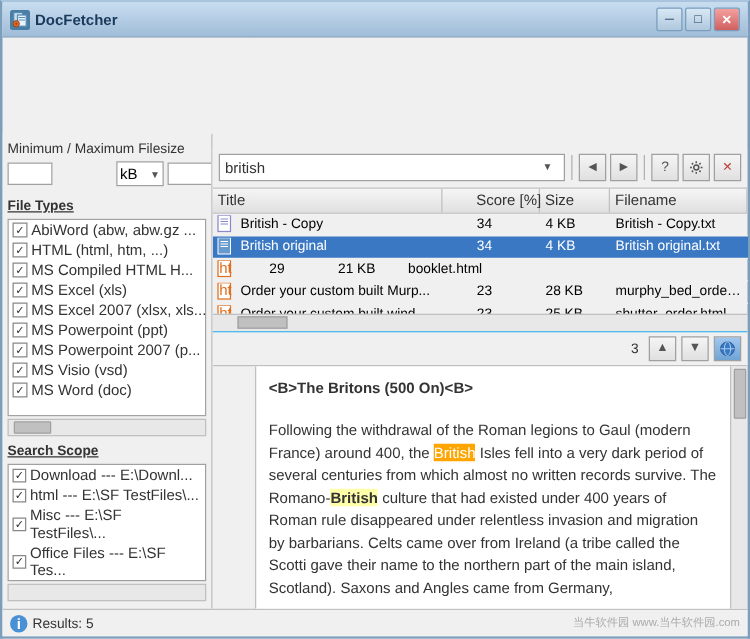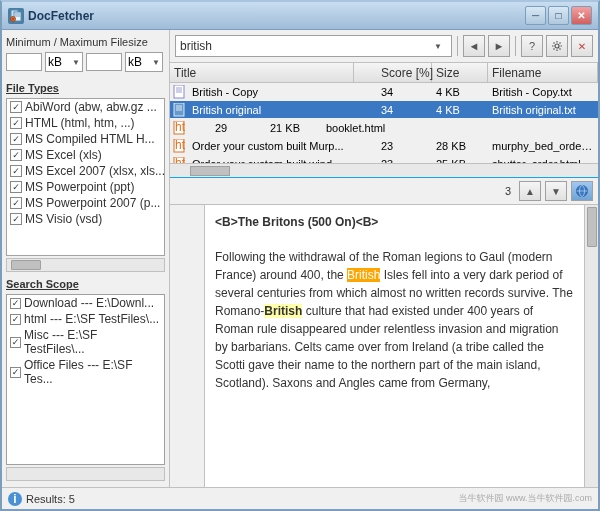--- a/index.html
+++ b/index.html
@@ -29,40 +29,41 @@
       width: 21px; height: 19px; 
       border: 1px solid #7b9ebd;
       background: linear-gradient(to bottom, #d8e8f4, #b0c8de);
       cursor: pointer; display: flex; align-items: center; justify-content: center;
       font-size: 10px; color: #1a3a5c; font-weight: bold;
       border-radius: 2px;
     }
     .title-btn.close { background: linear-gradient(to bottom, #f4a0a0, #d06060); color: white; }
     
     
-    .main-content { display: flex; flex: 1; overflow: hidden; }
+    .main-content { display: flex; flex: 1; overflow: hidden; align-items: flex-end; }
     
     
     .left-panel { 
       width: 168px; min-width: 168px;
       background: #f0f0f0; 
       border-right: 1px solid #c0c0c0;
       display: flex; flex-direction: column;
       padding: 6px 4px;
       overflow: hidden;
     }
     
     
     .section-label { font-size: 11px; color: #333; margin-bottom: 4px; font-weight: normal; }
     .filesize-row { display: flex; align-items: center; gap: 3px; margin-bottom: 8px; }
     .dropdown { 
       border: 1px solid #a0a0a0; background: white; 
       height: 20px; padding: 0 2px; font-size: 11px;
       cursor: pointer; display: flex; align-items: center; justify-content: space-between;
       min-width: 38px;
+      margin-left: 48px;
     }
     .dropdown-arrow { font-size: 8px; color: #555; }
     
     
     .section-title { 
       font-size: 11px; font-weight: bold; color: #333; 
       margin-bottom: 4px; margin-top: 2px; text-decoration: underline;
     }
     .file-types-list { 
       border: 1px solid #a3a3a3; background: white;
@@ -285,20 +286,24 @@
           <div class="checkbox checked"></div>
           <span>MS Powerpoint (ppt)</span>
         </div>
         <div class="file-type-item">
           <div class="checkbox checked"></div>
           <span>MS Powerpoint 2007 (p...</span>
         </div>
         <div class="file-type-item">
           <div class="checkbox checked"></div>
           <span>MS Visio (vsd)</span>
+        </div>
+        <div class="file-type-item">
+          <div class="checkbox checked"></div>
+          <span>MS Word (doc)</span>
         </div>
       </div>
       <div class="scrollbar-h">
         <div class="scroll-thumb-h"></div>
       </div>
 
       <div class="section-title" style="margin-top:6px;">Search Scope</div>
       <div class="search-scope-list">
         <div class="scope-item">
           <div class="checkbox checked"></div>

